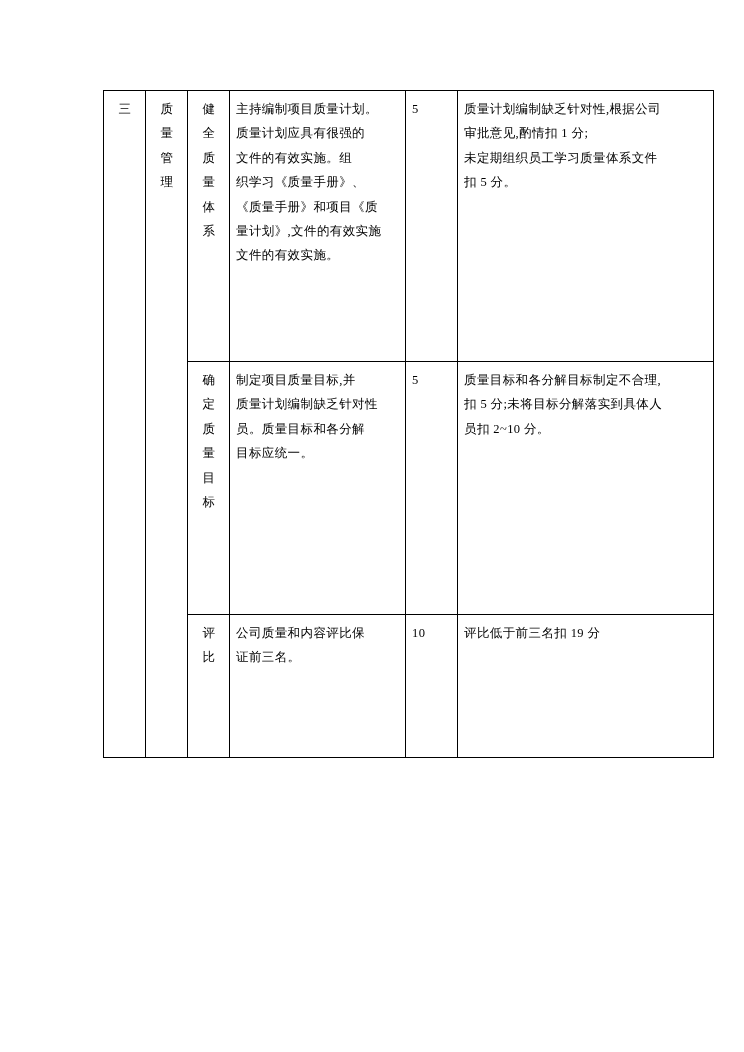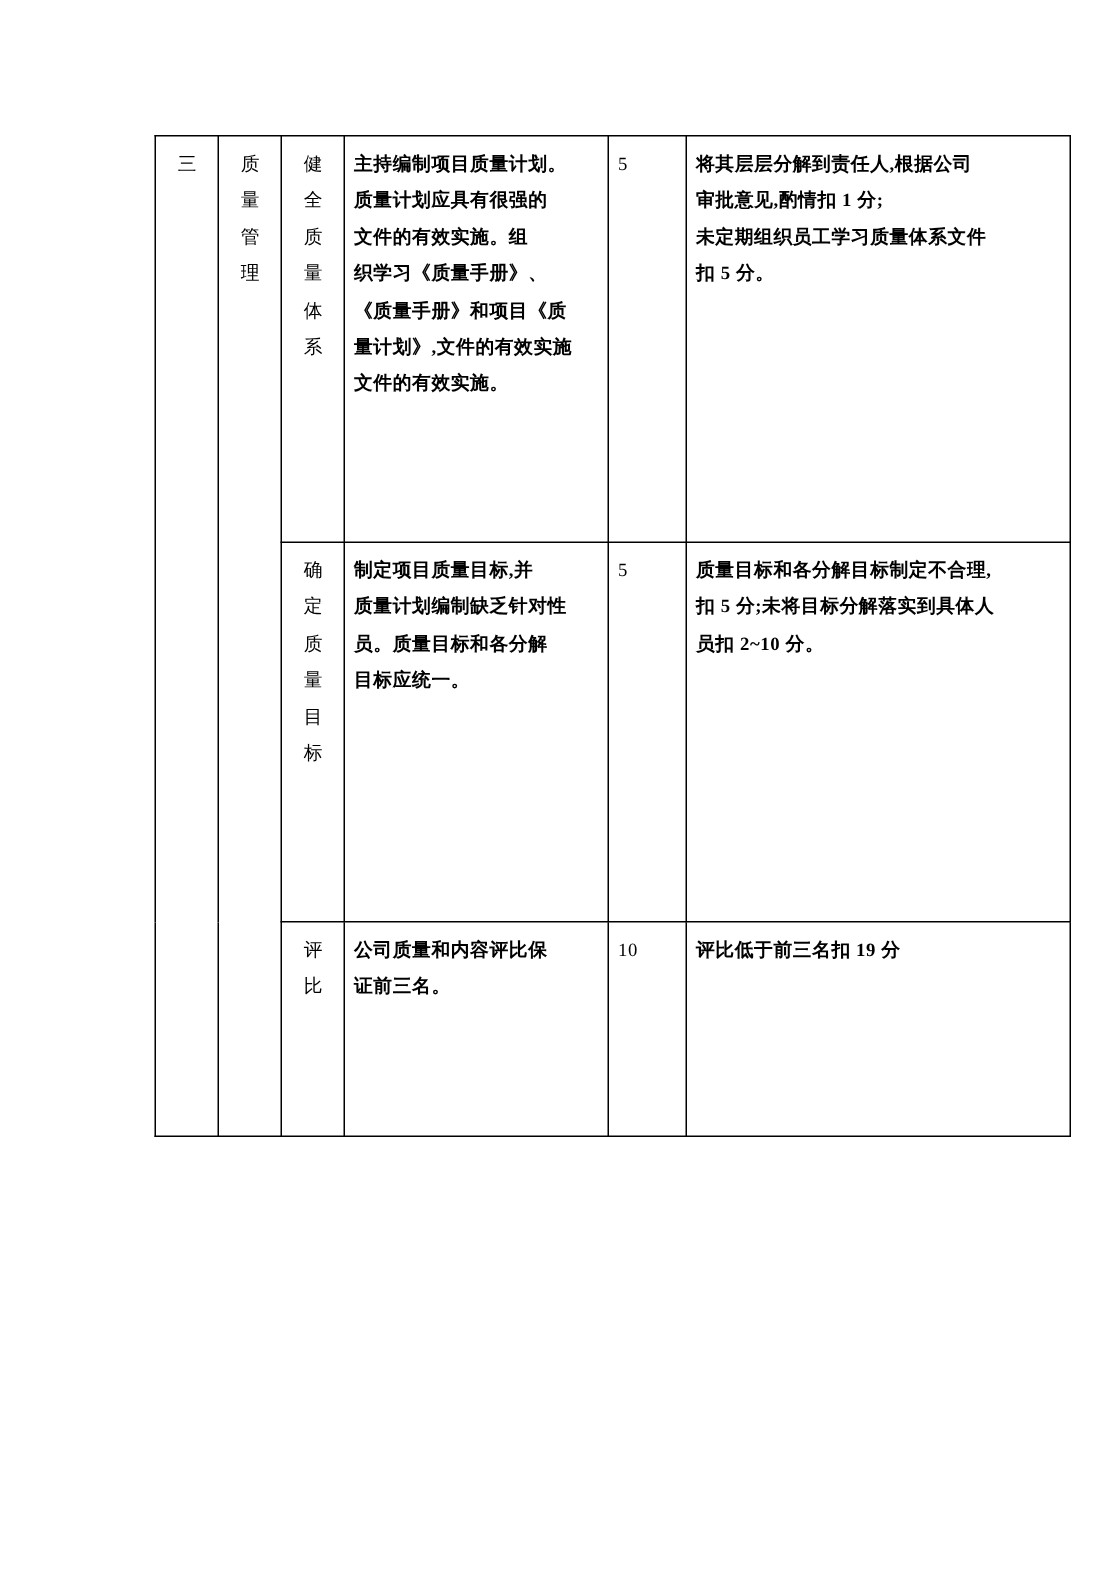--- a/index.html
+++ b/index.html
@@ -54,21 +54,20 @@
     font-size: 12.5px;
     padding-left: 2px;
     padding-right: 2px;
   }
   .vtext .ch {
     display: block;
   }
   .cell-body {
     text-align: justify;
     text-justify: inter-ideograph;
-    font-weight: bold;
   }
   .cell-body .ln {
     display: block;
   }
   .score {
     text-align: left;
     padding-left: 7px;
   }
   
   .r1 td { height: 258px; }
@@ -105,21 +104,21 @@
           <span class="ln">文件的有效实施。组</span>
           <span class="ln">织学习《质量手册》、</span>
           <span class="ln">《质量手册》和项目《质</span>
           <span class="ln">量计划》,文件的有效实施</span>
           <span class="ln">文件的有效实施。</span>
         </td>
         <td class="col-score score">
           <span>5</span>
         </td>
         <td class="col-rule cell-body">
-          <span class="ln">将其层层分解到责任人,根据公司</span>
+          <span class="ln">质量计划编制缺乏针对性,根据公司</span>
           <span class="ln">审批意见,酌情扣 1 分;</span>
           <span class="ln">未定期组织员工学习质量体系文件</span>
           <span class="ln">扣 5 分。</span>
         </td>
       </tr>
 
       <tr class="r2">
         <td class="col-item vtext">
           <span class="ch">确</span>
           <span class="ch">定</span>

